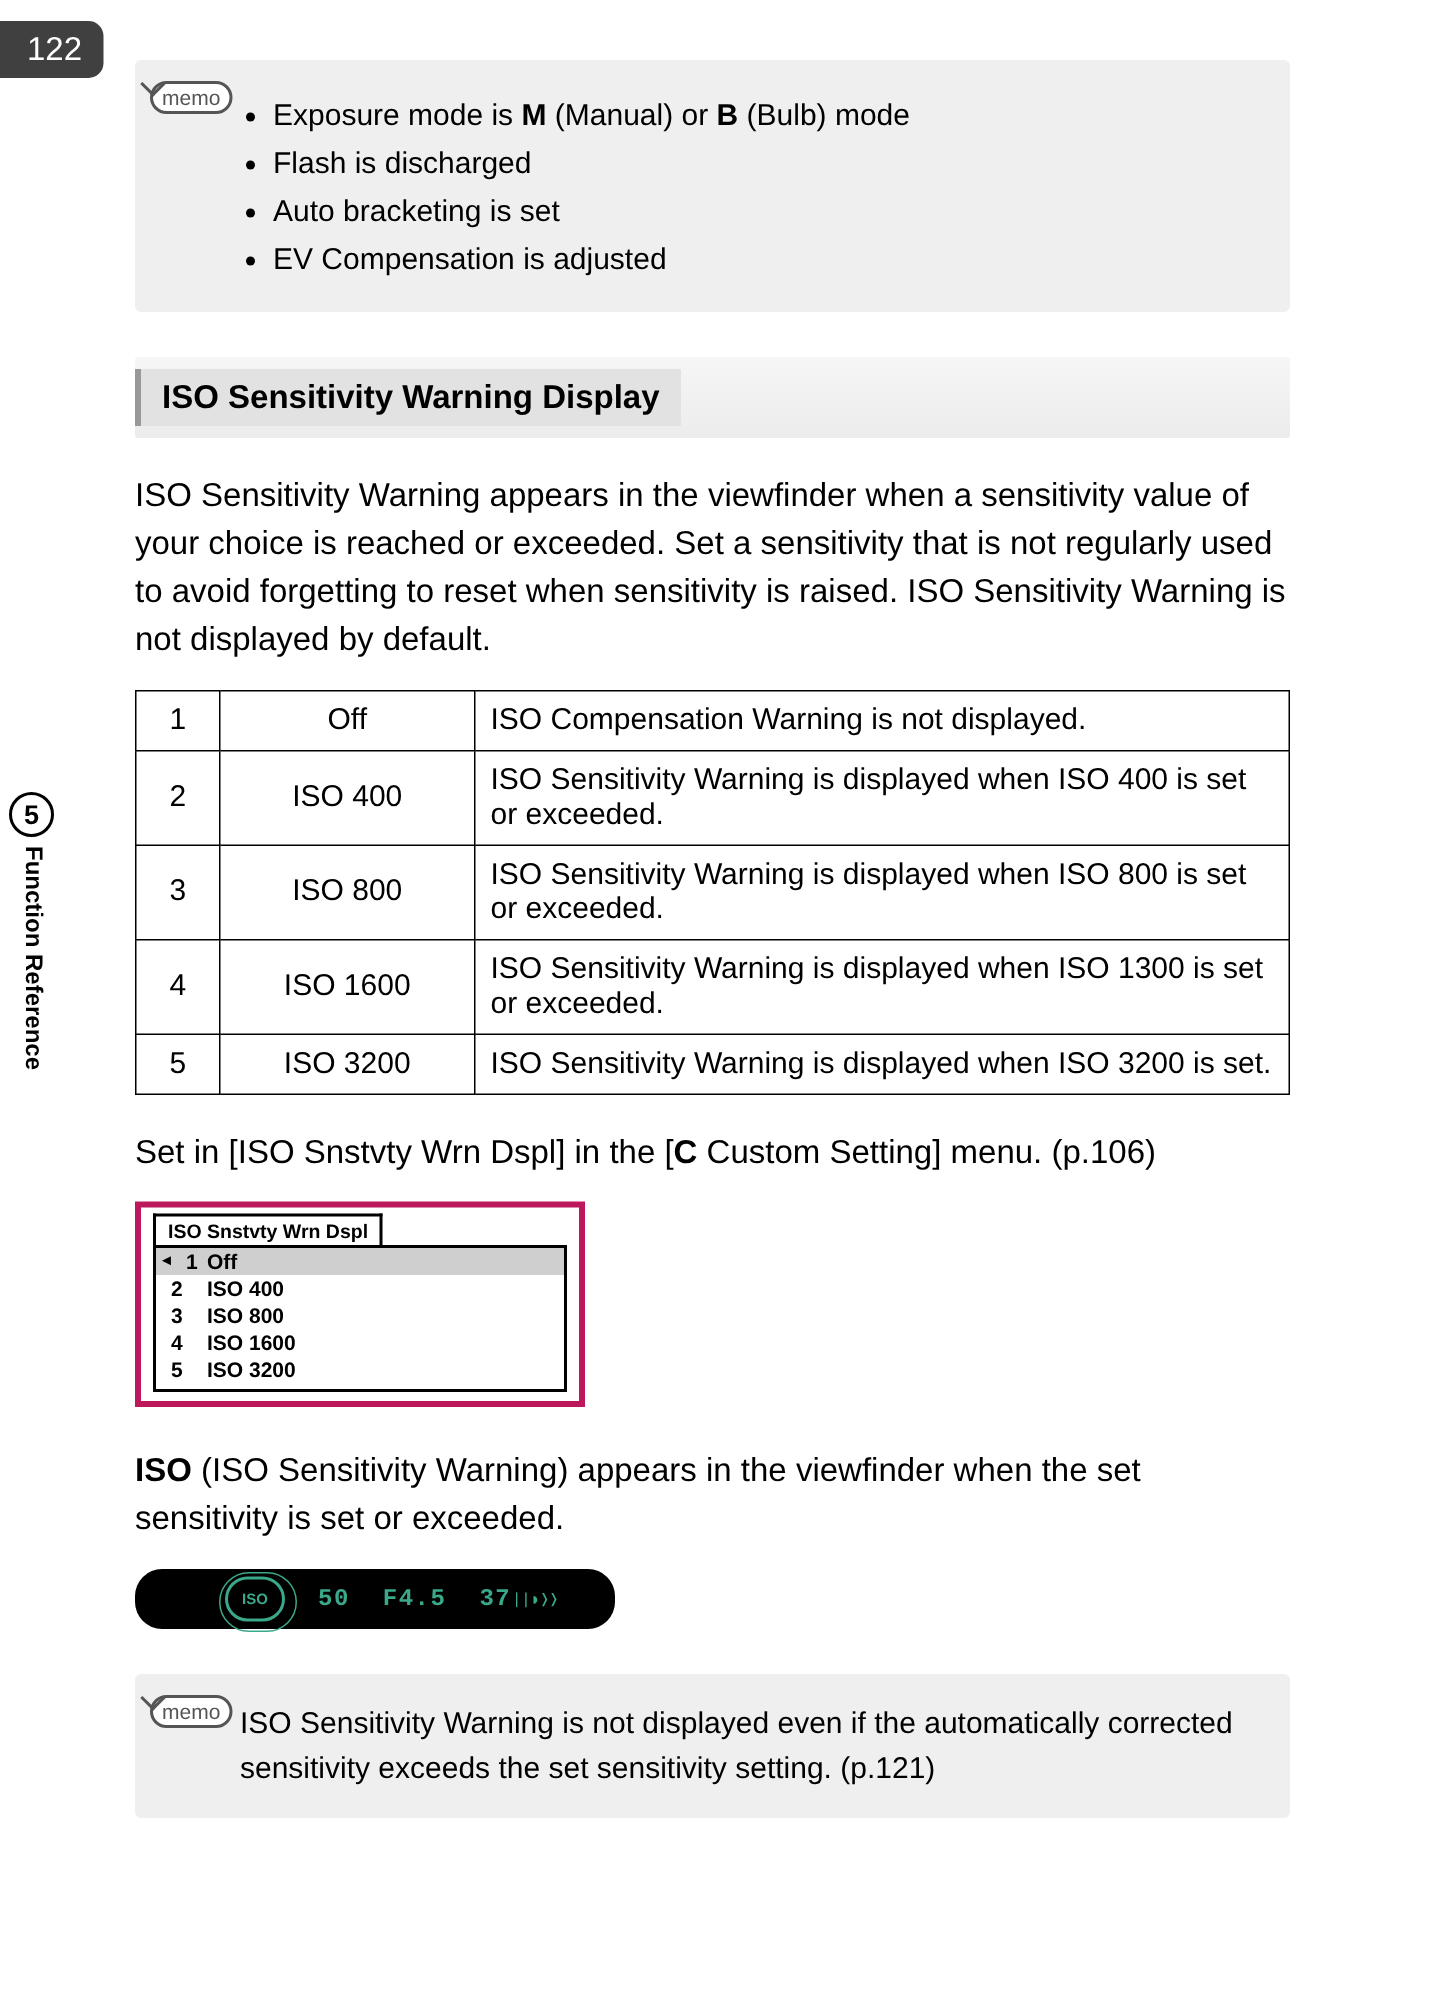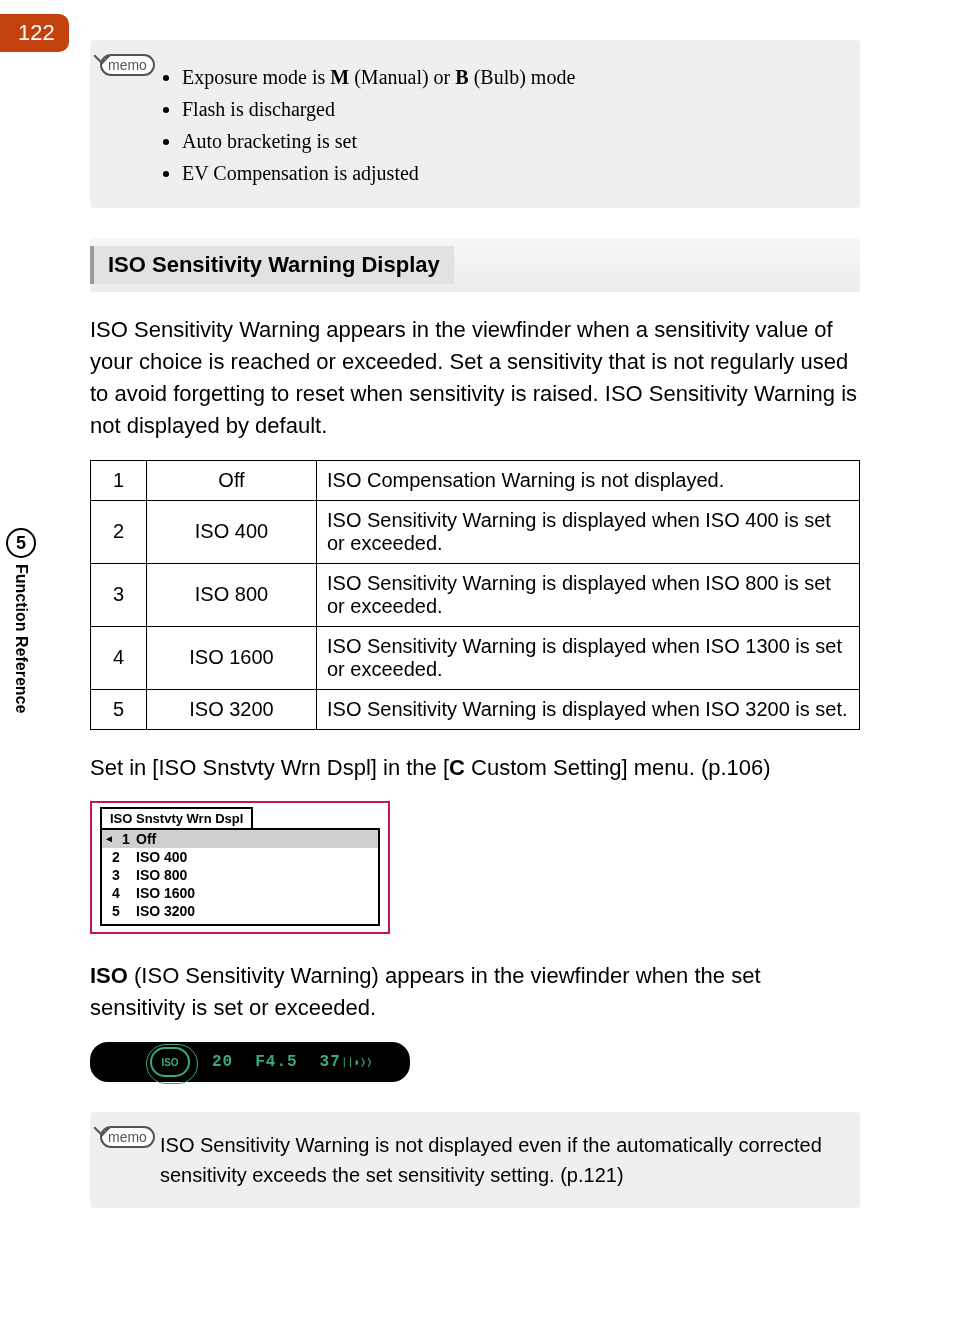--- a/index.html
+++ b/index.html
@@ -8,21 +8,21 @@
     background: #fff;
     width: 954px;
     height: 1329px;
     position: relative;
     color: #000;
   }
   .page-number-tab {
     position: absolute;
     top: 14px;
     left: 0;
-    background: #c2410c;
+    background: #404040;
     color: #fff;
     font-size: 22px;
     padding: 6px 14px 6px 18px;
     border-top-right-radius: 10px;
     border-bottom-right-radius: 10px;
   }
   .side-tab {
     position: absolute;
     top: 528px;
     left: 0;
@@ -90,21 +90,21 @@
     height: 10px;
     border-left: 2px solid #555;
     border-bottom: 2px solid #555;
     transform: rotate(-45deg);
   }
   .memo-text {
     font-size: 20px;
     line-height: 1.5;
   }
   .memo-text ul { margin-left: 22px; margin-top: 4px; }
-  .memo-text li { margin-bottom: 2px; font-family: Liberation Serif, serif; }
+  .memo-text li { margin-bottom: 2px; }
   .bold-glyph { font-weight: bold; }
   .body-para {
     font-size: 22px;
     line-height: 1.45;
     margin-bottom: 18px;
   }
   table.iso-table {
     border-collapse: collapse;
     width: 100%;
     margin-bottom: 22px;
@@ -112,21 +112,21 @@
   table.iso-table td {
     border: 1px solid #000;
     padding: 8px 10px;
     font-size: 20px;
     vertical-align: middle;
   }
   table.iso-table td.col1 { width: 56px; text-align: center; }
   table.iso-table td.col2 { width: 170px; text-align: center; }
   .menu-box {
     width: 300px;
-    border: 2px solid #be185d;
+    border: 4px solid #be185d;
     background: #fff;
     margin-bottom: 26px;
     font-size: 14px;
   }
   .menu-tab-row {
     padding: 4px 8px 0 8px;
   }
   .menu-tab-label {
     display: inline-block;
     border: 2px solid #000;
@@ -315,21 +315,21 @@
       </div>
     </div>
   </div>
 
   <p class="body-para">
     <span class="iso-bold-indicator">ISO</span><span> (ISO Sensitivity Warning) appears in the viewfinder when the set sensitivity is set or exceeded.</span>
   </p>
 
   <div class="viewfinder-strip">
     <div class="vf-iso-circle">ISO</div>
-    <span class="vf-val">20</span>
+    <span class="vf-val">50</span>
     <span class="vf-val">F4.5</span>
     <span>
       <span class="vf-val">37</span><span class="vf-bars">❘❘◗❭❭</span>
     </span>
   </div>
 
   <div class="memo-block" style="background:#efefef;">
     <div class="memo-icon">
       <span class="memo-icon-shape">memo</span>
     </div>

